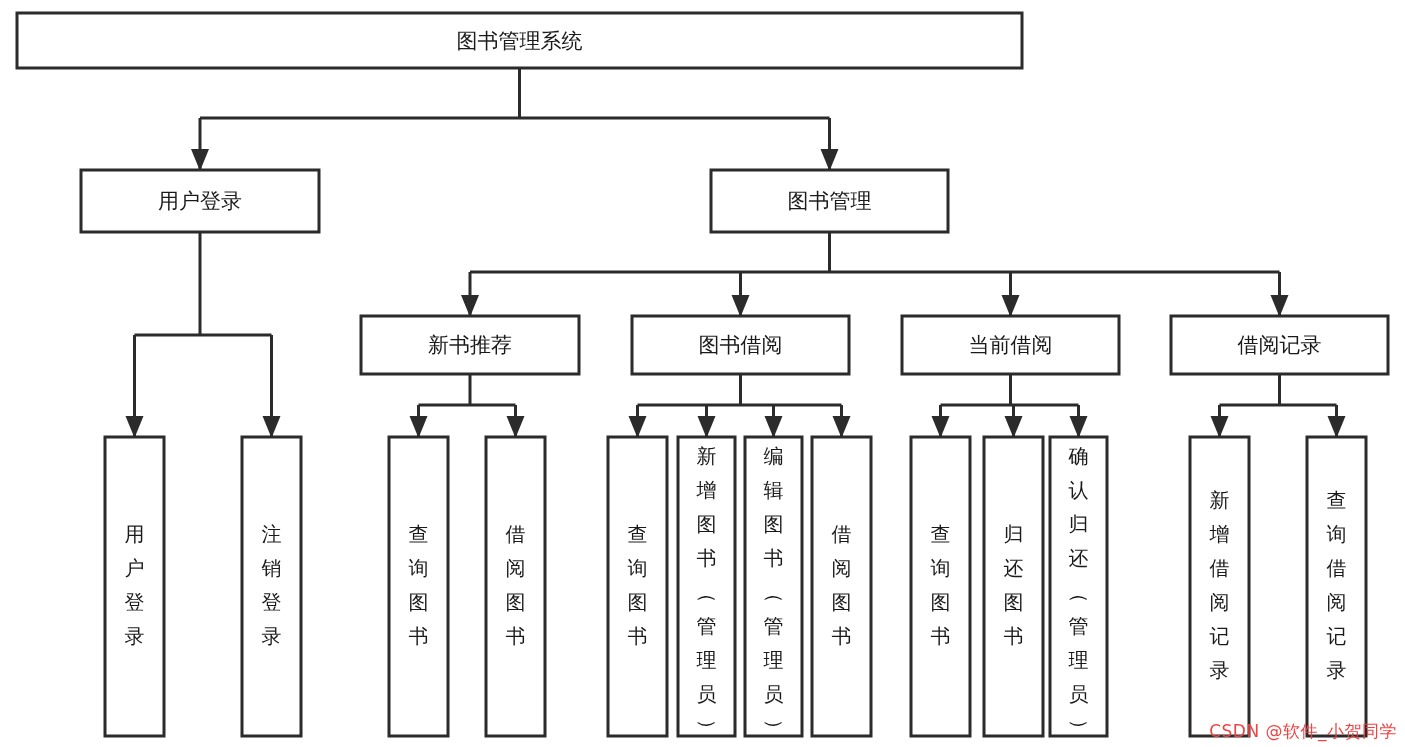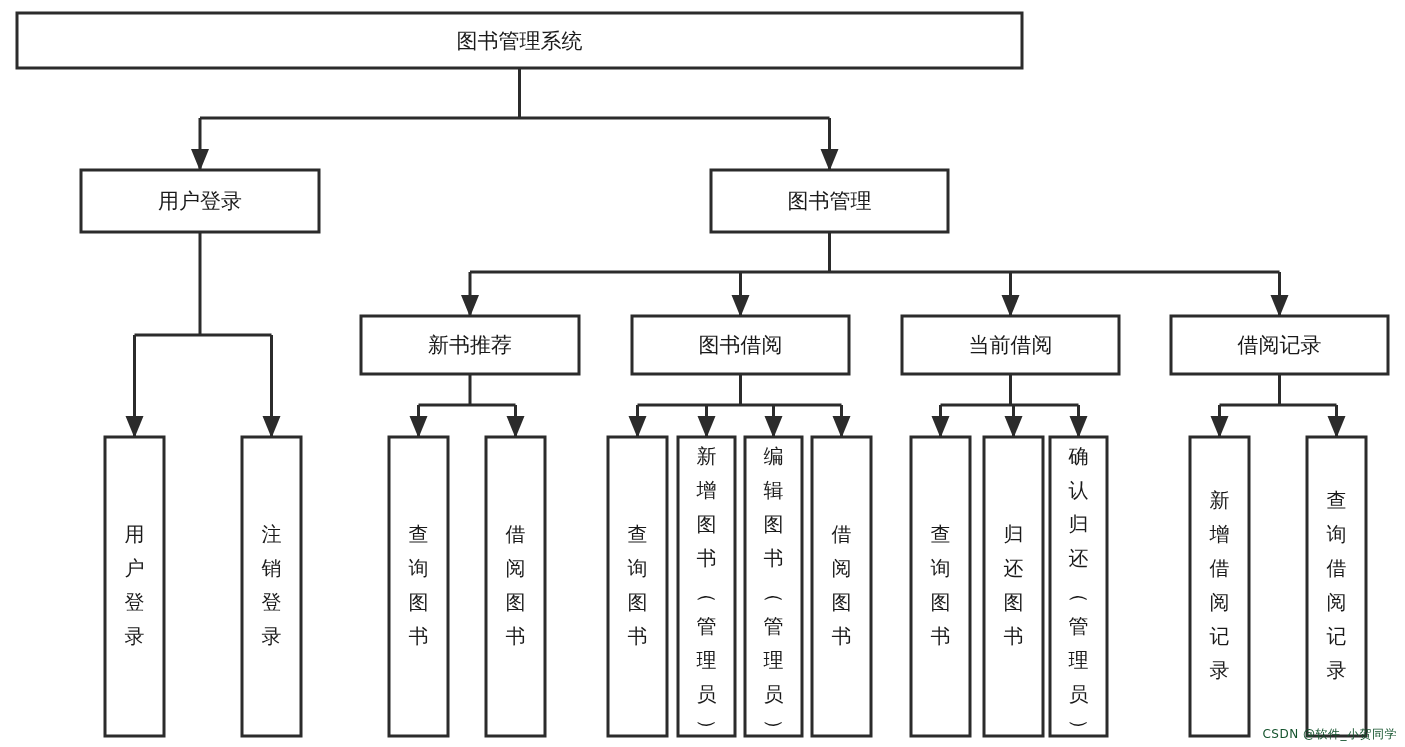--- a/index.html
+++ b/index.html
@@ -54,22 +54,22 @@
   }
   .arrow-head {
     fill: #2b2b2b;
     stroke: none;
   }
   .watermark {
     position: absolute;
     right: 8px;
     bottom: 4px;
     font-family: "DejaVu Sans", "Liberation Sans", sans-serif;
-    font-size: 12px;
-    color: #14532d;
+    font-size: 17px;
+    color: #ef4444;
     white-space: nowrap;
     letter-spacing: 0.5px;
     user-select: none;
   }
 </style>
 </head>
 <body>
 
 <div id="diagram-root">
 

